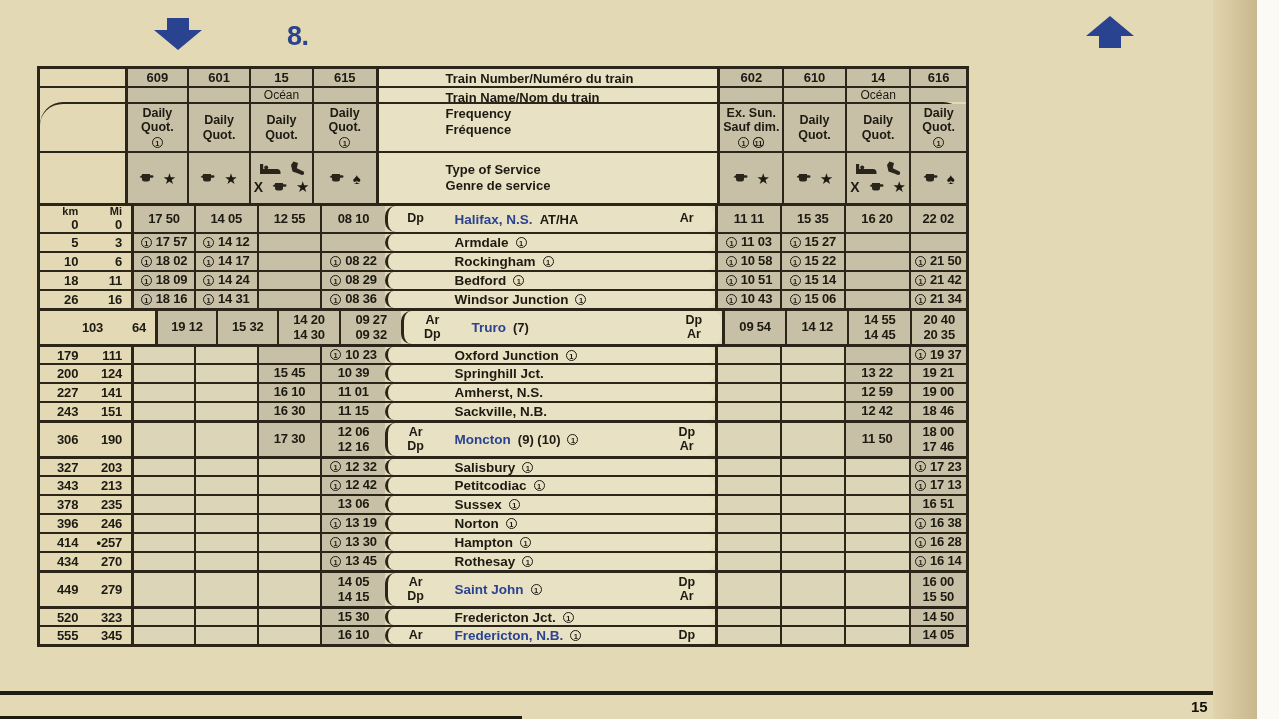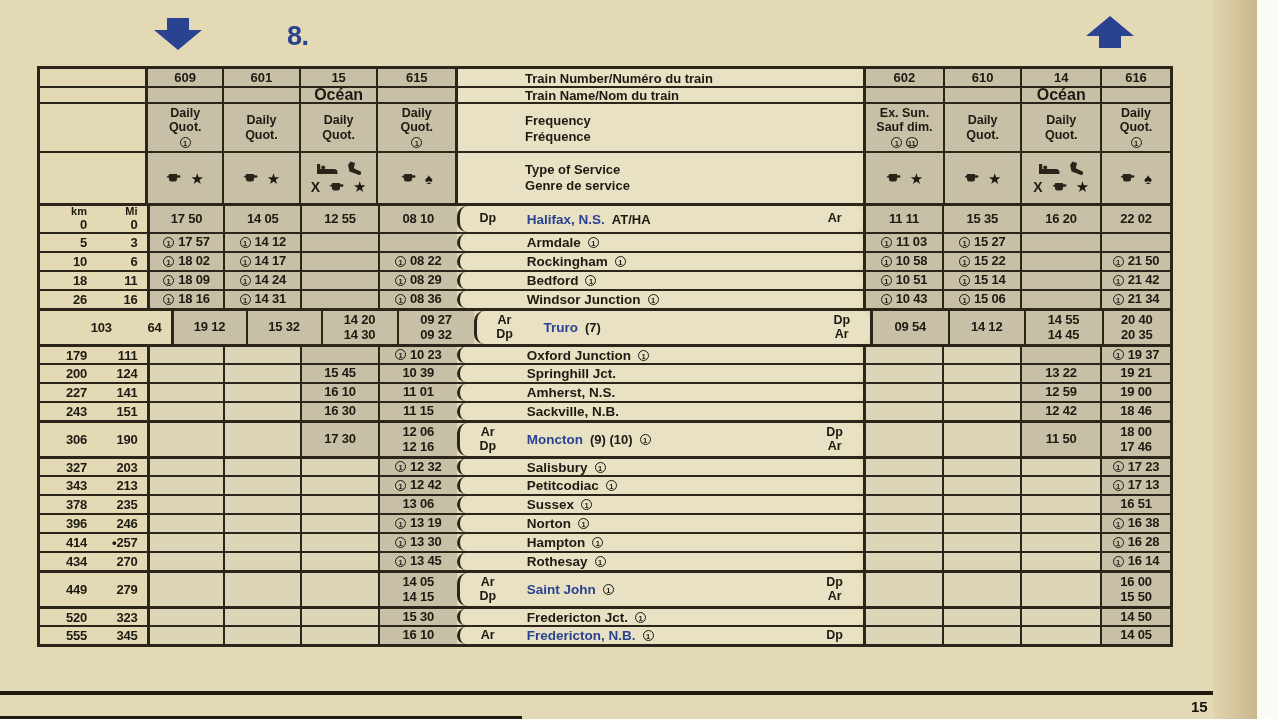--- a/index.html
+++ b/index.html
@@ -14,44 +14,44 @@
   #page{position:relative;width:1279px;height:719px;background:#e4d9b5;overflow:hidden;
         font-family:"Liberation Sans",sans-serif;color:var(--ink);}
   .edge-shadow{position:absolute;top:0;right:22px;width:44px;height:100%;
         background:linear-gradient(to right,#e0d4ae,#c9b78d);}
   .paper-strip{position:absolute;top:0;right:0;width:22px;height:100%;background:#fbfaf5;}
   
   .title-num{position:absolute;left:287px;top:21px;font-size:27px;font-weight:700;color:var(--blue);letter-spacing:-.5px;}
   .title-text{position:absolute;left:347px;top:21px;font-size:27px;font-weight:700;color:var(--blue);letter-spacing:-.5px;white-space:nowrap;}
   .arrow{position:absolute;}
   
-  #tt{position:absolute;left:37px;top:66px;width:1136px;border:3px solid var(--line);box-sizing:border-box;}
+  #tt{position:absolute;left:37px;top:66px;width:932px;border:3px solid var(--line);box-sizing:border-box;}
   .trow{display:flex;box-sizing:border-box;border-top:2px solid var(--line);}
   .trow:first-child{border-top:none;}
   .trow.thick{border-top:3px solid var(--line);}
   .cell{box-sizing:border-box;border-left:2px solid var(--line);overflow:hidden;
         display:flex;flex-direction:column;align-items:center;justify-content:center;}
   .cell:first-child{border-left:none;}
   .cell.bl3{border-left:3px solid var(--line);}
   .c-stub{width:110px;border-left:none;background:transparent;}
   .c-km{width:64px;border-left:none;align-items:flex-end;padding-right:15px;}
   .c-mi{width:46px;border-left:none;align-items:flex-end;padding-right:9px;}
   .c-t0{width:80px}.c-t1{width:80px}.c-t2{width:81px}.c-t3{width:82px}
   .c-st{width:423px}
   .c-t4{width:83px}.c-t5{width:81px}.c-t6{width:83px}.c-t7{width:73px}
   .sh{background:var(--shade);}
   .us{background:var(--unshade);}
   .stbg{background:var(--stbg);}
   .num{font-size:13px;font-weight:700;letter-spacing:-.2px;}
   .tnum{font-size:13px;font-weight:700;}
-  .oce{font-size:16px;font-weight:700;}
+  .oce{font-size:12px;font-weight:400;}
   .freq{font-size:12.5px;font-weight:600;line-height:1.15;text-align:center;}
   .circ{display:inline-block;min-width:11px;height:11px;border:1.5px solid var(--ink);border-radius:50%;
         font-size:7.5px;line-height:11px;text-align:center;font-weight:700;box-sizing:border-box;padding:0 1px;}
-  .mid-label{align-items:flex-start;justify-content:center;padding:2px 0 0 67px;
+  .mid-label{align-items:flex-start;justify-content:flex-start;padding:2px 0 0 67px;
         font-size:13px;font-weight:700;line-height:1.2;text-align:left;}
   .mid-label.vcent{justify-content:center;padding-top:0;}
   .icon-line{display:flex;align-items:center;gap:9px;height:17px;}
   .glyph{font-size:15px;line-height:15px;}
   .mealx{font-size:14px;font-weight:700;line-height:14px;}
   .tl{display:flex;align-items:center;justify-content:center;gap:4px;line-height:1.12;}
   .tcell-text{font-size:13px;font-weight:700;letter-spacing:-.2px;}
   .stflex{flex-direction:row;align-items:center;justify-content:flex-start;padding:0;border-radius:10px;}
   .dpar{width:56px;text-align:center;font-size:12.5px;font-weight:700;line-height:1.1;flex:0 0 56px;}
   .stname-zone{flex:1;display:flex;align-items:center;gap:7px;padding-left:11px;}
@@ -125,21 +125,21 @@
         <div class="cell stbg c-st bl3 mid-label">
           <span>Train Name/Nom du train</span>
         </div>
         <div class="cell sh c-t4 bl3"></div>
         <div class="cell sh c-t5"></div>
         <div class="cell sh c-t6">
           <span class="oce">Océan</span>
         </div>
         <div class="cell sh c-t7"></div>
       </div>
-      <div class="trow" style="height: 49px;">
+      <div class="trow" style="height: 49px; border-radius: 23px;">
         <div class="cell c-stub"></div>
         <div class="cell sh c-t0 bl3">
           <div class="freq">Daily<br>Quot.<br><span class="circ">1</span></div>
         </div>
         <div class="cell sh c-t1">
           <div class="freq">Daily<br>Quot.</div>
         </div>
         <div class="cell sh c-t2">
           <div class="freq">Daily<br>Quot.</div>
         </div>

